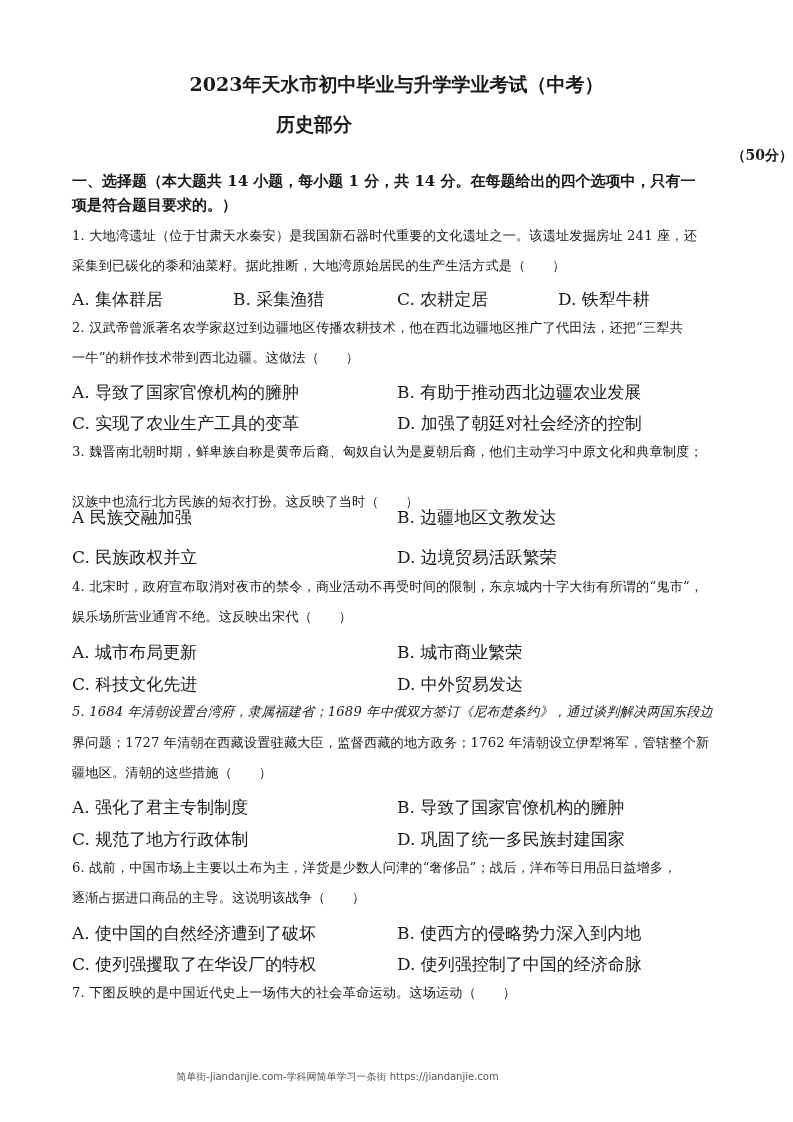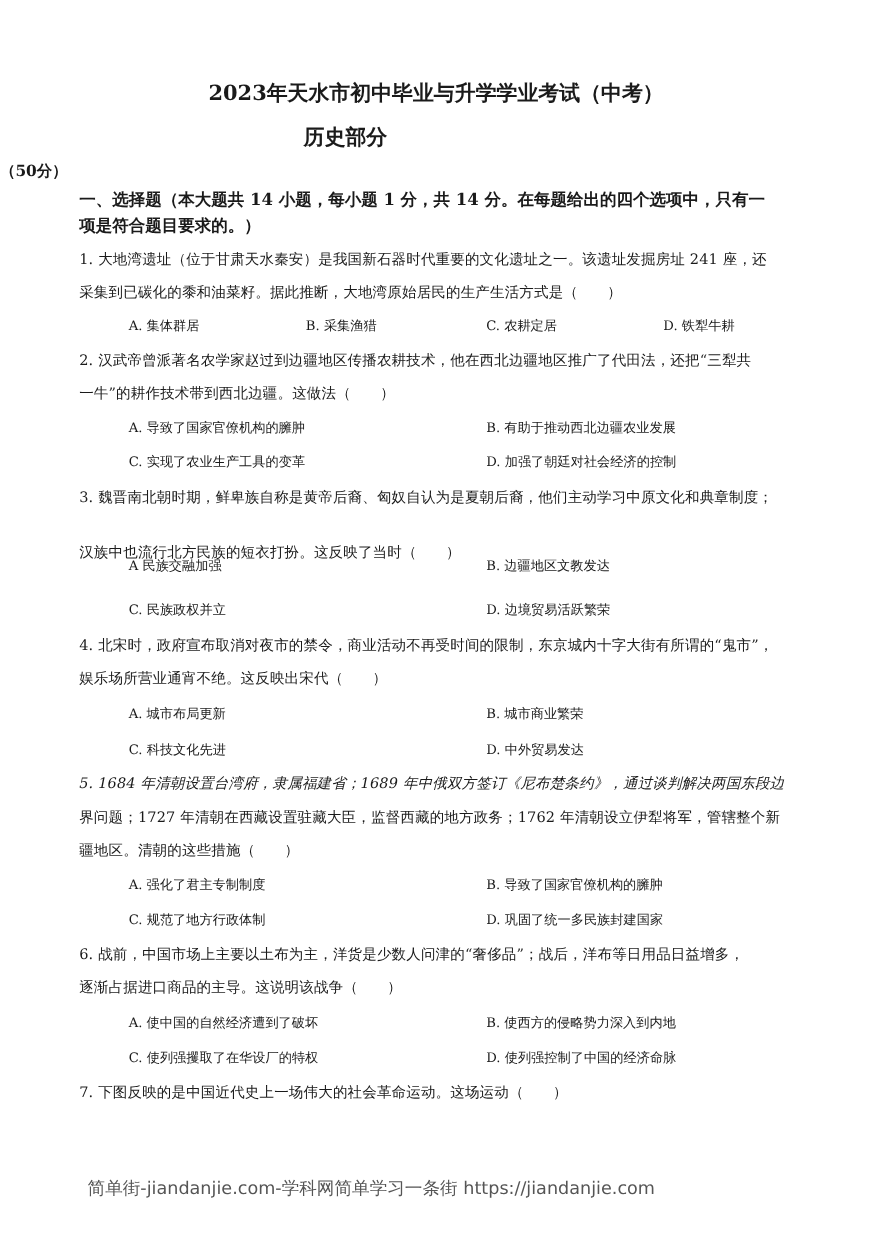--- a/index.html
+++ b/index.html
@@ -1,25 +1,25 @@
 <!DOCTYPE html>
 <html><head>
 <meta charset="utf-8">
 <style>
   html, body { margin: 0; padding: 0; background: #ffffff; }
   body { width: 793px; height: 1122px; position: relative; overflow: hidden;
          font-family: "DejaVu Serif", "Liberation Serif", serif; color: #1a1a1a; }
   .abs { position: absolute; white-space: nowrap; }
   .title { top: 72px; left: 0; width: 793px; text-align: center; font-size: 19px; font-weight: bold; }
   .subtitle { top: 112px; left: 0; width: 628px; text-align: center; font-size: 19px; font-weight: bold; }
-  .score { top: 147px; left: 0; width: 793px; text-align: left; font-size: 14px; font-weight: bold; }
+  .score { top: 147px; left: 0; width: 793px; text-align: right; font-size: 14px; font-weight: bold; }
   .section { left: 72px; font-size: 15px; font-weight: bold; }
   .q { left: 72px; font-size: 13.2px; letter-spacing: 0.15px; }
-  .opt { font-size: 12px; margin-left: 45px; }
-  .footer { top: 1070px; left: 0; width: 675px; text-align: center; font-size: 16px; color: #555;
+  .opt { font-size: 17px; }
+  .footer { top: 1070px; left: 0; width: 675px; text-align: center; font-size: 10px; color: #555;
             font-family: "DejaVu Sans", "Liberation Sans", sans-serif; }
 </style>
 </head>
 <body>
 
 <div>
   <div class="abs title">2023年天水市初中毕业与升学学业考试（中考）</div>
   <div class="abs subtitle">历史部分</div>
   <div class="abs score">（50分）</div>
 

